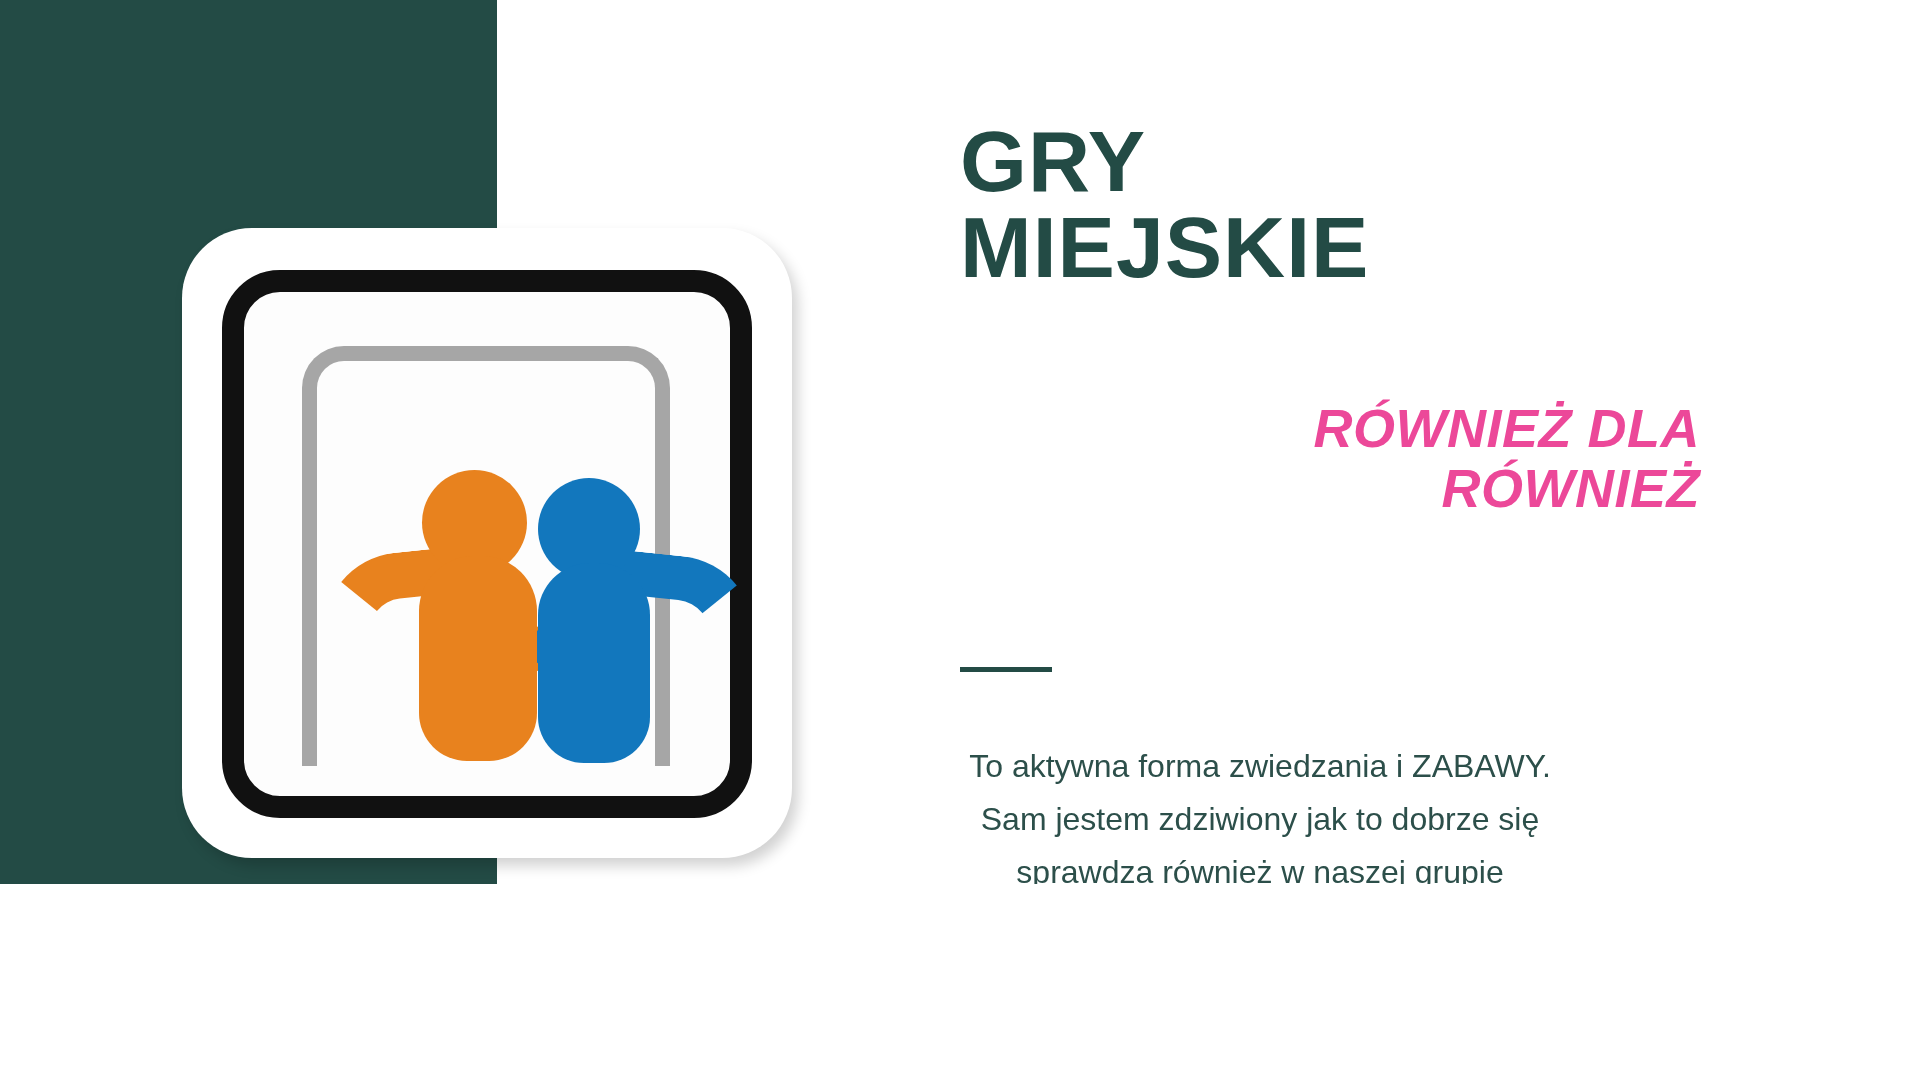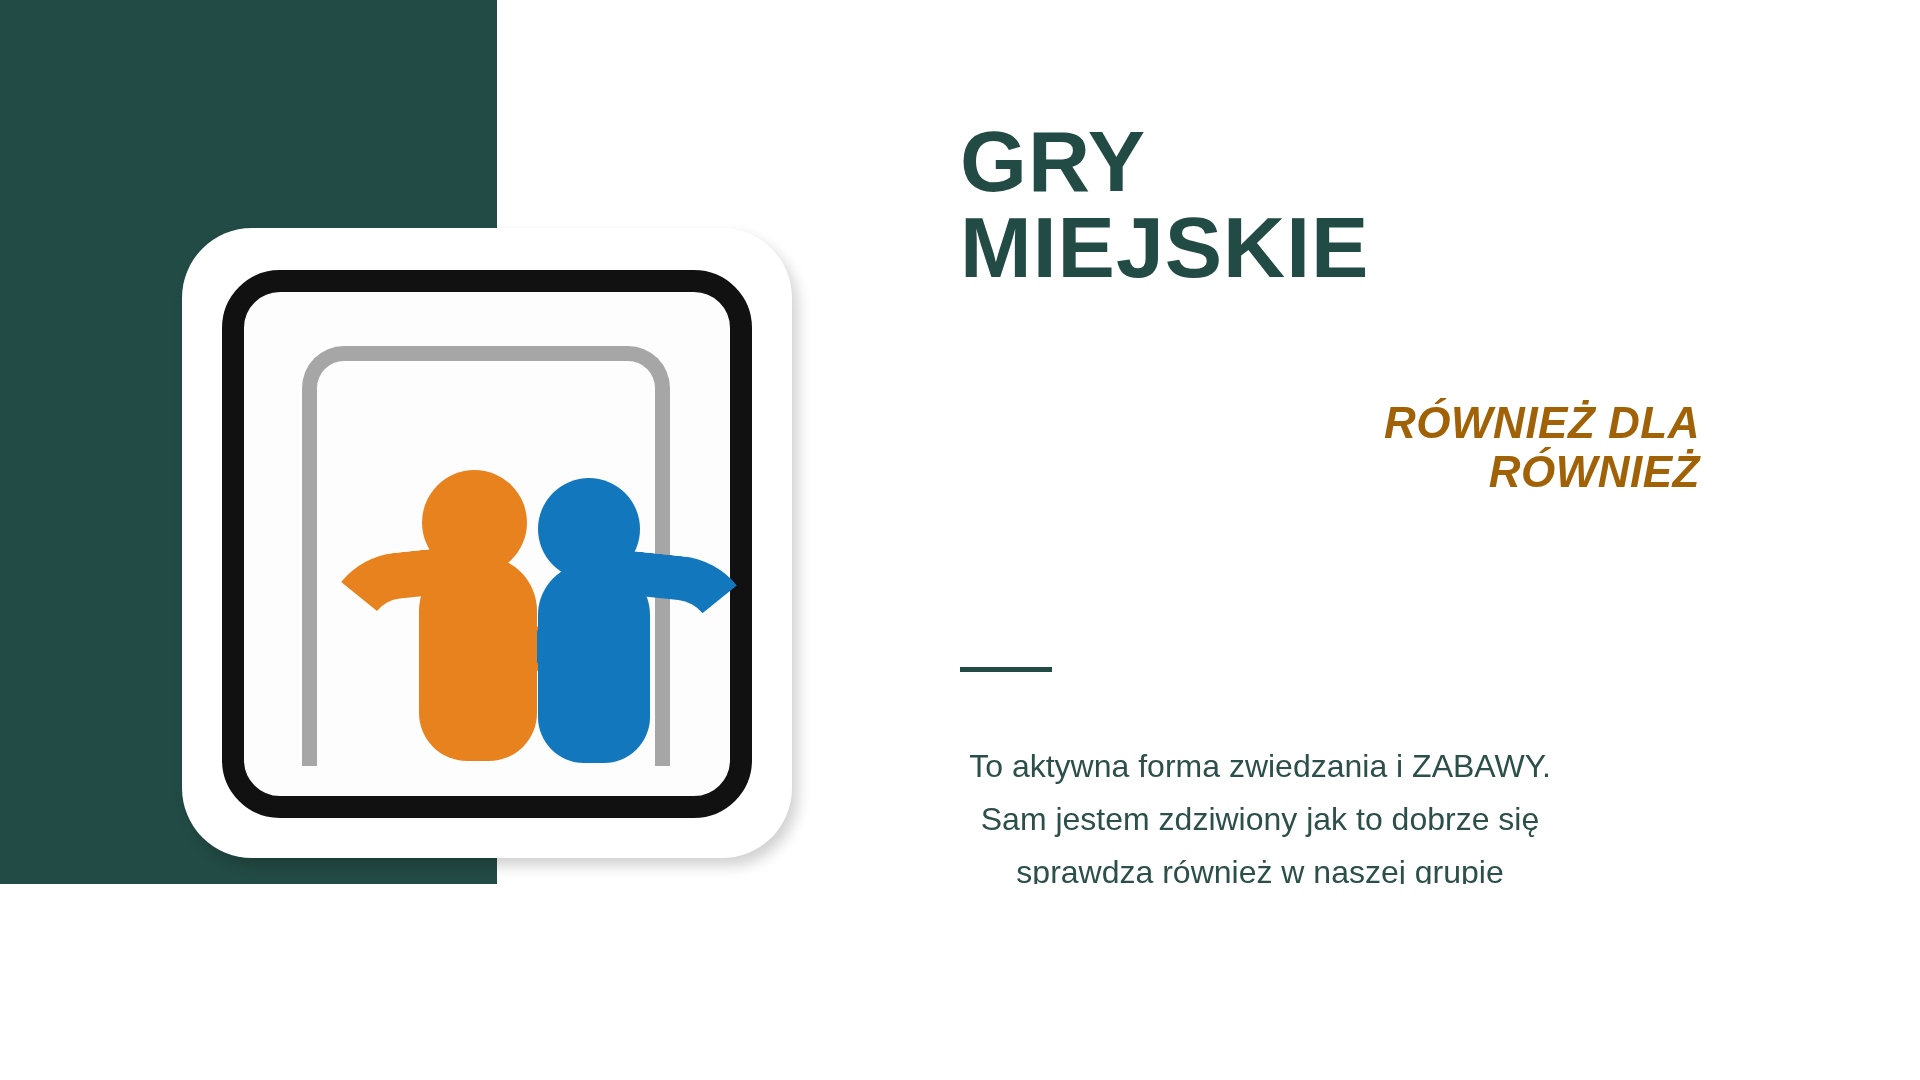--- a/index.html
+++ b/index.html
@@ -189,22 +189,22 @@
     letter-spacing: 1px;
     text-align: left;
   }
   .title-line { display: block; }
 
   .subtitle {
     position: absolute;
     left: 120px;
     top: 398px;
     width: 620px;
-    color: #a16207;
-    font-size: 44px;
+    color: #ec4899;
+    font-size: 54px;
     font-style: italic;
     font-weight: bold;
     line-height: 1.12;
     text-align: right;
     letter-spacing: 0.5px;
   }
   .subtitle-line { display: block; }
 
   .divider {
     position: absolute;

